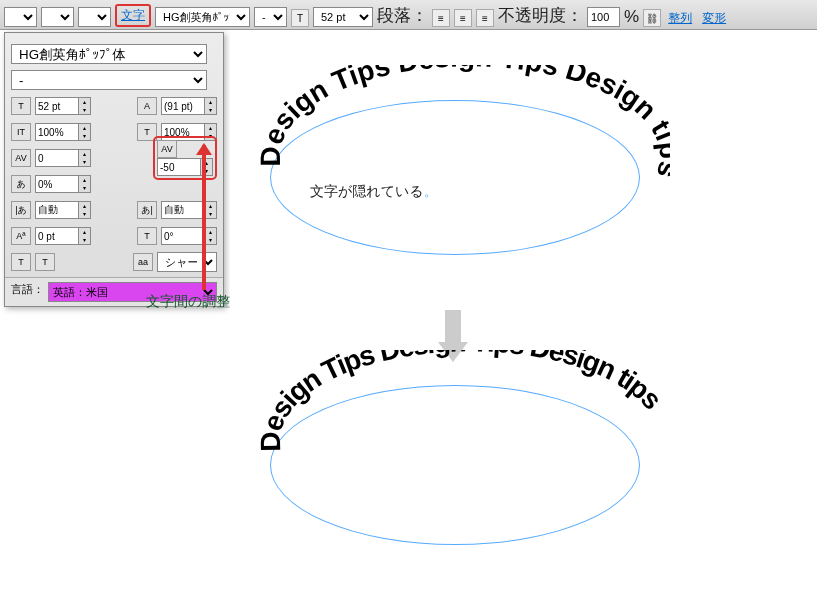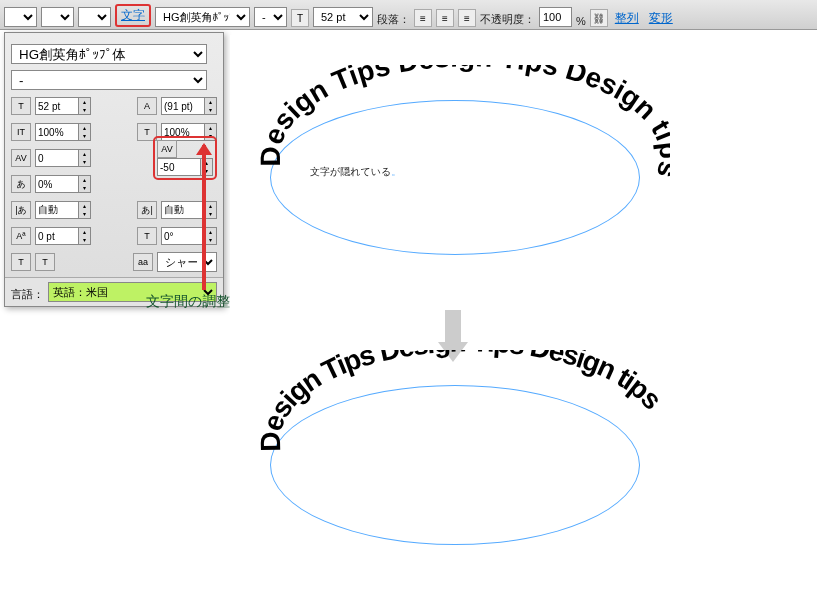--- a/index.html
+++ b/index.html
@@ -5,41 +5,41 @@
 *{box-sizing:border-box;margin:0;padding:0;font-family:sans-serif}
 body{background:#fff;width:817px;height:605px;overflow:hidden;position:relative}
 .toolbar{background:linear-gradient(#e8e8e8,#d0d0d0);height:30px;display:flex;align-items:flex-end;padding:2px 4px;gap:4px;border-bottom:1px solid #999;font-size:11px}
 .sel{border:1px solid #888;background:#fff;height:20px;padding:0 3px;font-size:11px}
 .sel.tiny{width:33px}
 .sel.sm{width:60px}
 .sel.med{width:95px}
 .tbtn{color:#06c;text-decoration:underline;cursor:pointer;font-size:12px;padding:0 3px}
 .tbtn.active{border:2px solid #d33;border-radius:3px;padding:1px 4px}
 .ico{width:18px;height:18px;display:inline-flex;align-items:center;justify-content:center;border:1px solid #aaa;background:#eee;font-size:10px}
-.lbl{font-size:11px;color:#222}
+.lbl{font-size:17px;color:#222}
 .panel{position:absolute;left:4px;top:32px;width:220px;background:linear-gradient(#ececec,#dcdcdc);border:1px solid #888;box-shadow:2px 2px 6px rgba(0,0,0,.3);padding:6px;font-size:11px}
 .panel .row{display:flex;align-items:center;gap:4px;margin:4px 0;height:22px}
 .panel .fontrow{width:100%}
 .panel .fontsel{width:196px;height:20px;border:1px solid #888;background:#fff;padding:0 3px}
 .fld-ico{width:20px;height:18px;border:1px solid #999;background:#e4e4e4;display:inline-flex;align-items:center;justify-content:center;font-size:9px}
 .spin{display:flex;align-items:center}
 .spin input{width:44px;height:18px;border:1px solid #888;font-size:10px;padding:0 2px}
 .spin .arrows{width:12px;height:18px;border:1px solid #888;border-left:0;background:#ddd;display:flex;flex-direction:column}
 .spin .arrows div{flex:1;font-size:6px;text-align:center;line-height:8px}
 .hl{border:2px solid #d33;border-radius:5px;padding:2px}
-.langrow{background:#e4e4e4;border-top:1px solid #aaa;margin:4px -6px -6px;padding:4px 6px;display:flex;align-items:flex-end;gap:4px}
-.langrow select{flex:1;height:20px;border:1px solid #888;background:#bef264;font-size:11px}
+.langrow{background:#e4e4e4;border-top:1px solid #aaa;margin:4px -6px -6px;padding:4px 6px;display:flex;align-items:flex-start;gap:4px}
+.langrow select{flex:1;height:20px;border:1px solid #888;background:#d946ef;font-size:11px}
 .arw{position:absolute;left:202px;top:145px;width:4px;height:145px;background:#d33}
 .arw:before{content:"";position:absolute;top:-10px;left:-6px;border:8px solid transparent;border-bottom:12px solid #d33}
 .ann1{position:absolute;left:146px;top:293px;font-size:14px;color:#14532d}
 .canvas{position:absolute;left:230px;top:35px;right:0;bottom:0;background:#fff}
 .ell{position:absolute;border:1px solid #5af;border-radius:50%}
 .e1{left:40px;top:65px;width:370px;height:155px}
 .e2{left:40px;top:350px;width:370px;height:160px}
-.hid{position:absolute;left:80px;top:130px;font-size:10px;color:#222}
+.hid{position:absolute;left:80px;top:148px;font-size:14px;color:#222}
 .dot{color:#5af}
 .bigarw{position:absolute;left:208px;top:275px;width:30px;height:55px}
 .bigarw .sh{width:16px;height:32px;background:#ccc;margin:0 auto}
 .bigarw .hd{width:0;height:0;border:15px solid transparent;border-top:20px solid #ccc;margin:0 auto}
 .ann2{position:absolute;left:20px;top:550px;font-size:16px;color:#222}
 svg.tp{position:absolute}
 </style>
 </head>
 <body>
 

